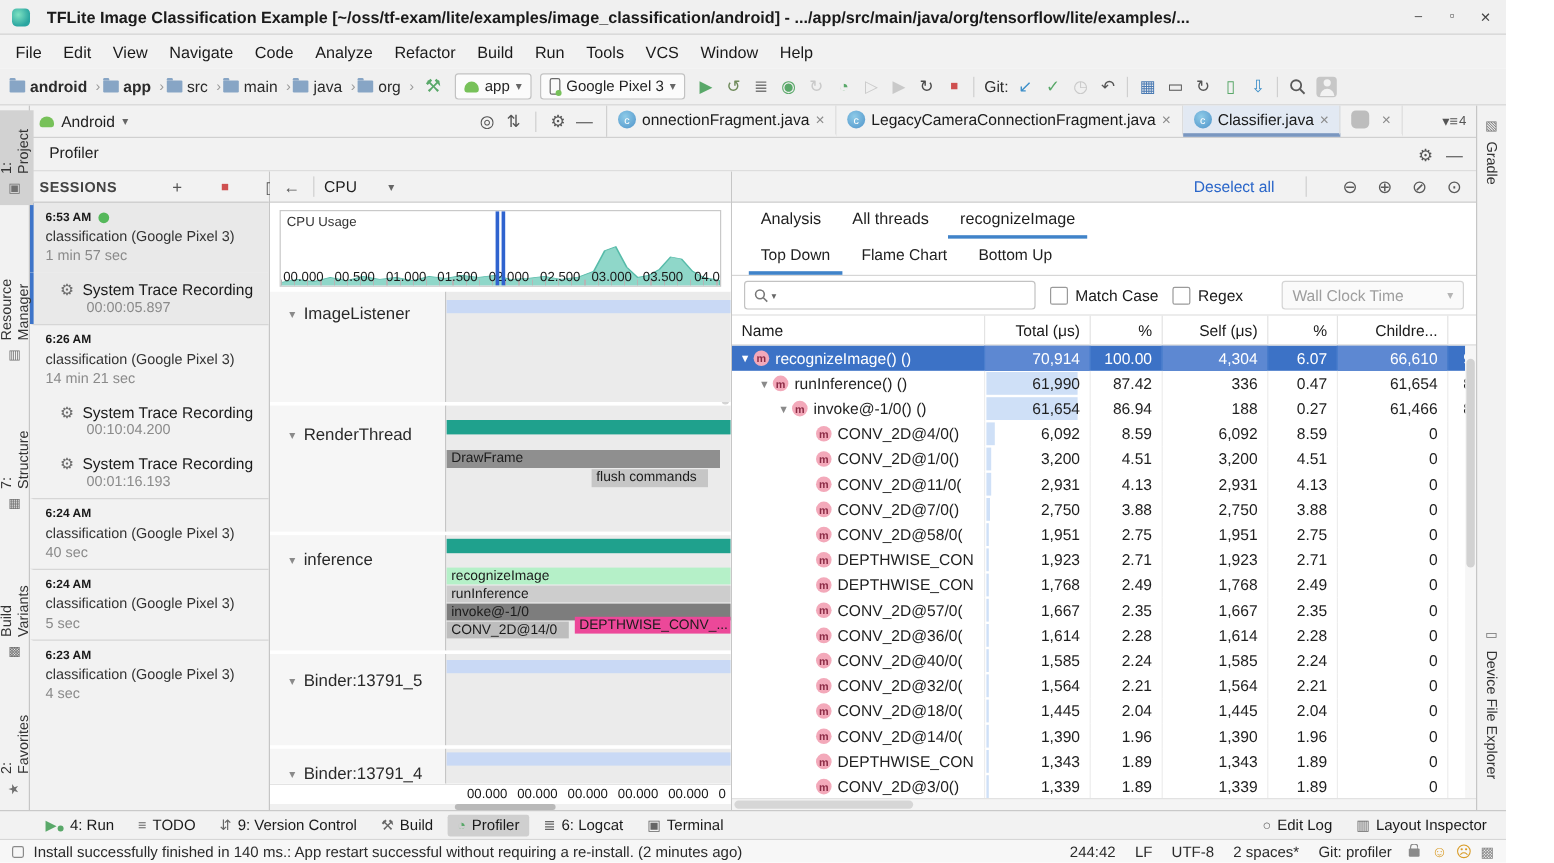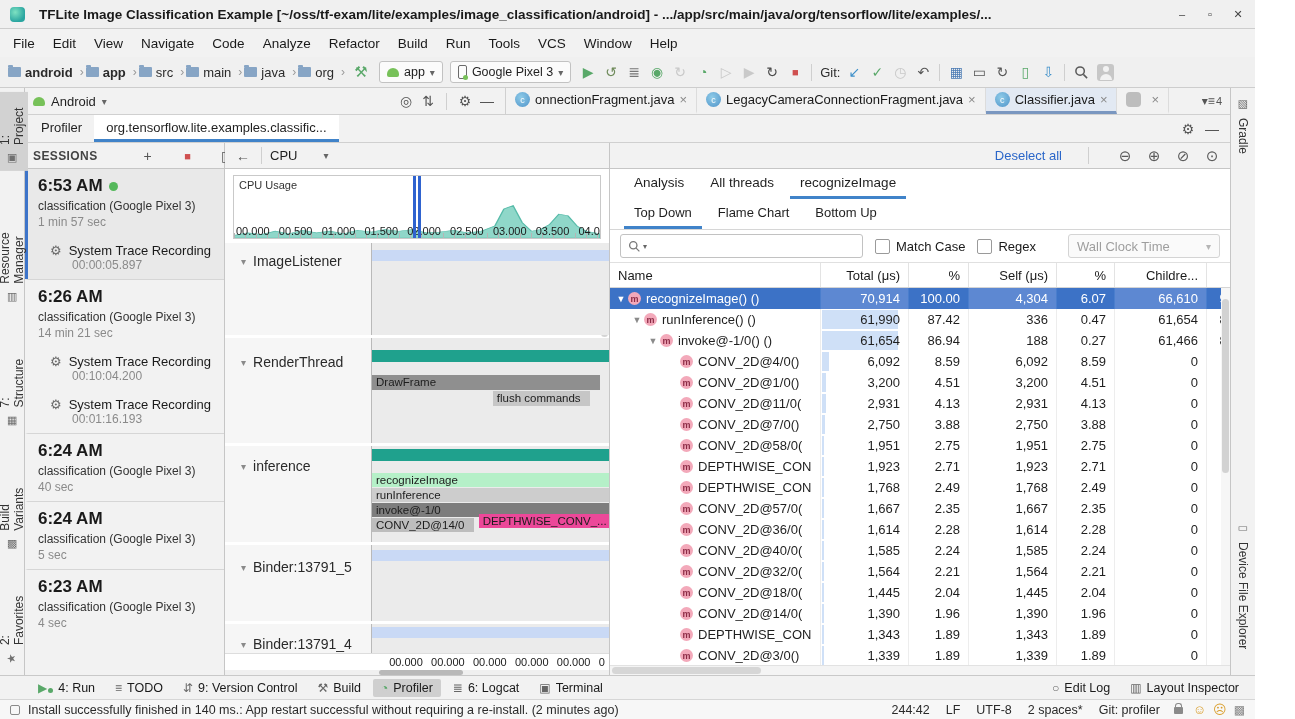--- a/index.html
+++ b/index.html
@@ -83,21 +83,21 @@
   .zicons { display:inline-flex; gap:9px; }
   .zi { font-size:15px; color:#5a5a5a; }
 
   
   .sessions { width:200px; border-right:1px solid #c6c6c6; background:#f2f2f2; display:flex; flex-direction:column; flex:none; }
   .sesslist { flex:1; overflow:hidden; }
   .sess { border-left:3px solid transparent; padding:7px 6px 7px 10px; }
   .sess.sel { border-left-color:#3d74c9; background:#e9e9e9; }
   .sess.sep { border-top:1px solid #d6d6d6; }
   .sesslist .sess:nth-of-type(1) { border-top:none; }
-  .sess-time { font-size:17px; font-weight:bold; color:#1a1a1a; display:flex; align-items:center; gap:6px; }
+  .sess-time { font-size:10px; font-weight:bold; color:#1a1a1a; display:flex; align-items:center; gap:6px; }
   .livedot { width:9px; height:9px; border-radius:50%; background:#55b85b; display:inline-block; }
   .sess-name { font-size:12px; color:#333; margin-top:3px; }
   .sess-dur { font-size:12px; color:#8a8a8a; margin-top:2px; }
   .rec { padding-left:12px; }
   .rec-row { display:flex; align-items:center; gap:7px; font-size:13px; color:#1a1a1a; }
   .gear { color:#6a6a6a; font-size:13px; }
   .rec-dur { font-size:12px; color:#8a8a8a; margin-top:0; padding-left:22px; }
 
   
   .cpu { width:385px; border-right:1px solid #c6c6c6; background:#fff; display:flex; flex-direction:column; flex:none; }
@@ -394,21 +394,20 @@
         <span class="tabs-extra">
           <span>▾≡</span>
             <span class="cnt">4</span>
         </span>
       </div>
 
       <div class="profrow">
         <span class="ptabs">
 
         <span class="ptab">Profiler</span>
-            <span class="ptab sel">org.tensorflow.lite.examples.classific...</span>
           </span>
         <span class="pr-icons">
           <span class="tico">⚙</span>
           <span class="tico">—</span>
         </span>
       </div>
 
       <div class="panels">
 
         <div class="sessions">

